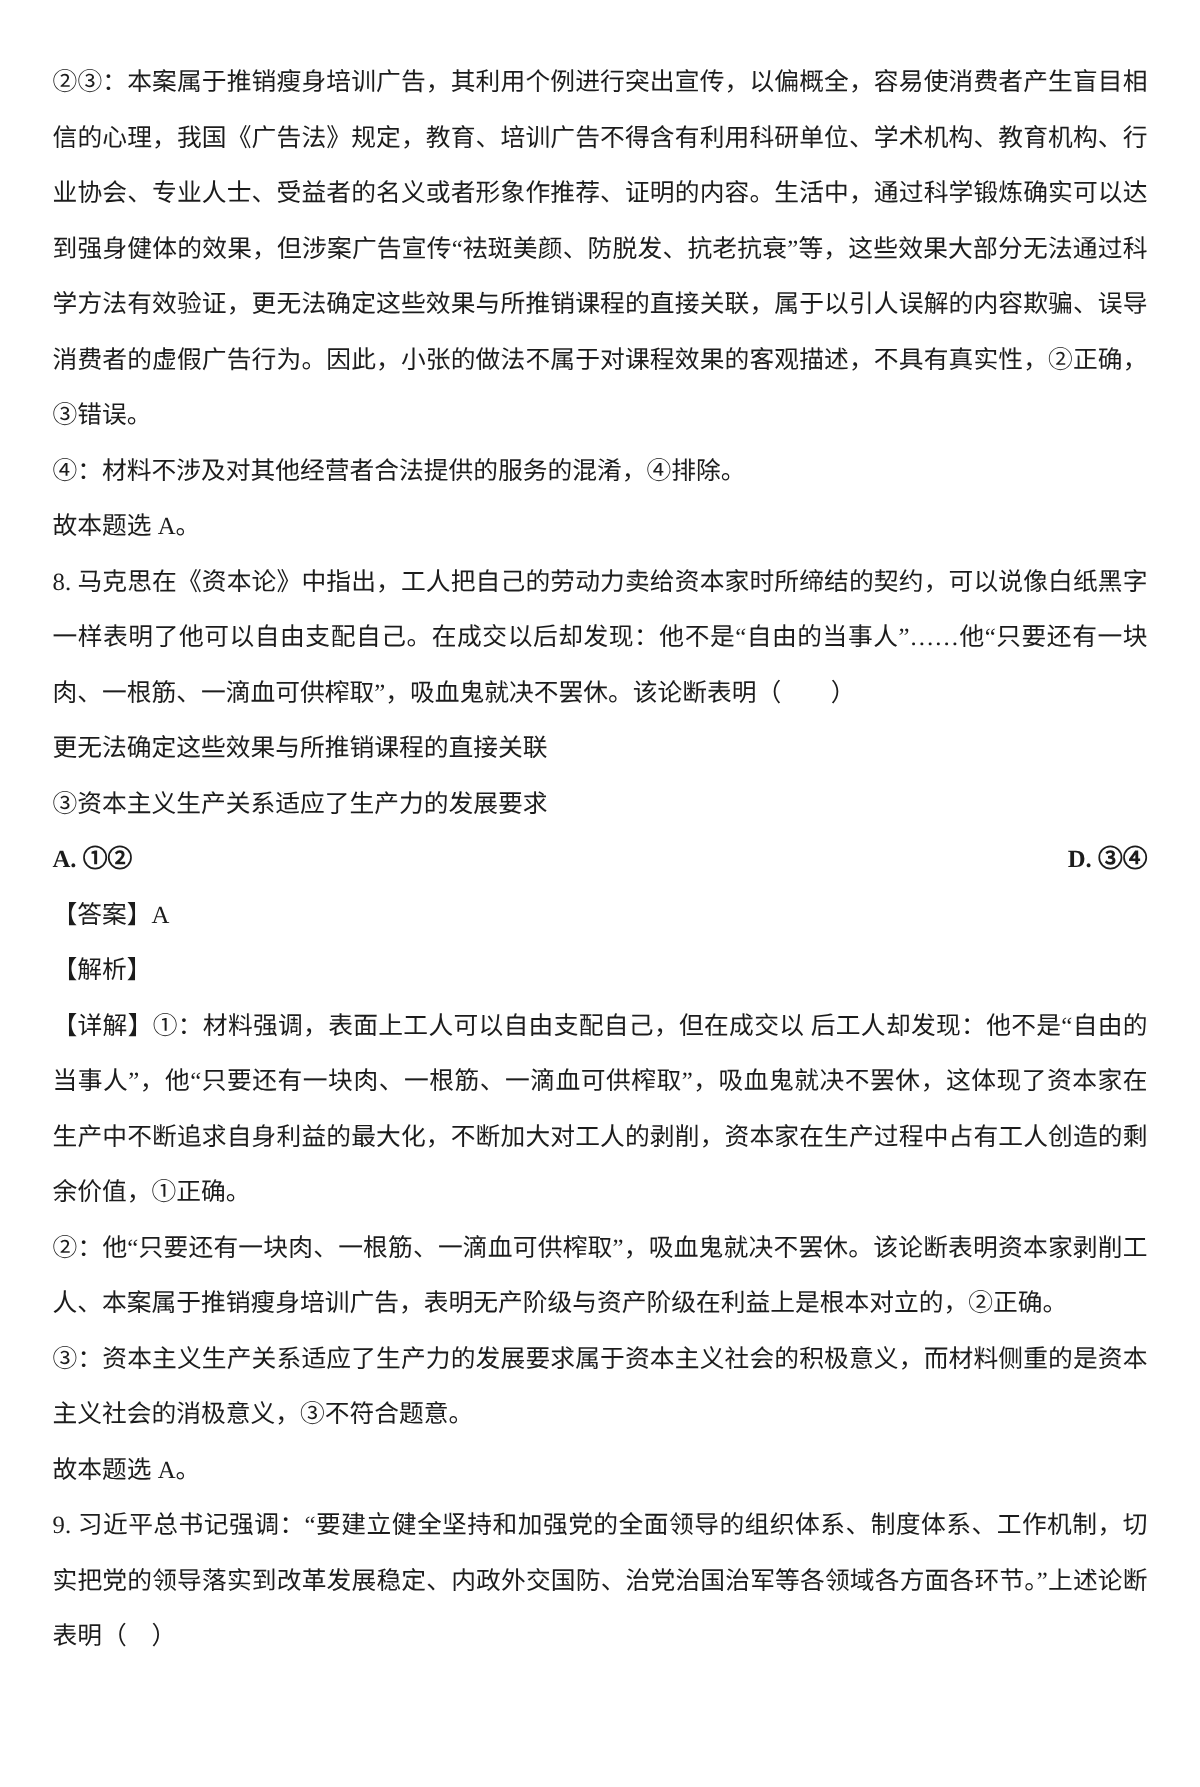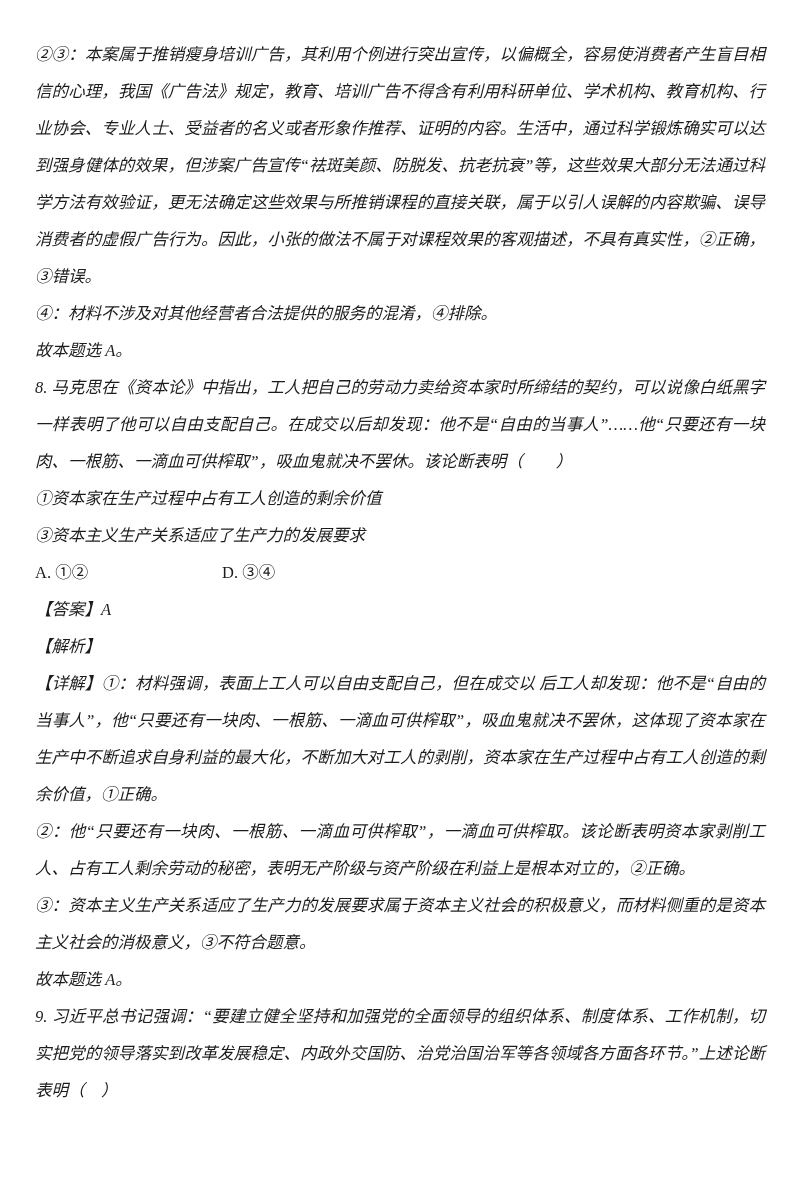--- a/index.html
+++ b/index.html
@@ -21,51 +21,52 @@
     padding: 36px 35px 20px 35px;
     background: #ffffff;
   }
   p.line {
     margin: 0;
     font-size: 16.5px;
     line-height: 37px;
     text-align: justify;
     text-justify: inter-ideograph;
     word-break: break-all;
-    font-style: italic;
   }
   .options-row {
     display: flex;
     font-size: 16.5px;
     line-height: 37px;
   }
   .option-cell {
     width: 187px;
     flex: 0 0 auto;
     white-space: nowrap;
+    font-weight: bold;
   }
   .option-cell:last-child {
     width: auto;
     flex: 1 1 auto;
+    text-align: right;
   }
 </style>
 </head>
 <body>
 
 <main class="page">
     <p class="line">②③：本案属于推销瘦身培训广告，其利用个例进行突出宣传，以偏概全，容易使消费者产生盲目相信的心理，我国《广告法》规定，教育、培训广告不得含有利用科研单位、学术机构、教育机构、行业协会、专业人士、受益者的名义或者形象作推荐、证明的内容。生活中，通过科学锻炼确实可以达到强身健体的效果，但涉案广告宣传“祛斑美颜、防脱发、抗老抗衰”等，这些效果大部分无法通过科学方法有效验证，更无法确定这些效果与所推销课程的直接关联，属于以引人误解的内容欺骗、误导消费者的虚假广告行为。因此，小张的做法不属于对课程效果的客观描述，不具有真实性，②正确，③错误。</p>
     <p class="line">④：材料不涉及对其他经营者合法提供的服务的混淆，④排除。</p>
     <p class="line">故本题选 A。</p>
     <p class="line">8. 马克思在《资本论》中指出，工人把自己的劳动力卖给资本家时所缔结的契约，可以说像白纸黑字一样表明了他可以自由支配自己。在成交以后却发现：他不是“自由的当事人”……他“只要还有一块肉、一根筋、一滴血可供榨取”，吸血鬼就决不罢休。该论断表明（　　）</p>
-    <p class="line">①资本家在生产过程中占有工人创造的剩余价值</p>
+    <p class="line">更无法确定这些效果与所推销课程的直接关联</p>
     <p class="line">③资本主义生产关系适应了生产力的发展要求</p>
     <div class="options-row">
       <span class="option-cell">A. ①②</span>
       <span class="option-cell">D. ③④</span>
     </div>
     <p class="line">【答案】A</p>
     <p class="line">【解析】</p>
     <p class="line">【详解】①：材料强调，表面上工人可以自由支配自己，但在成交以 后工人却发现：他不是“自由的当事人”，他“只要还有一块肉、一根筋、一滴血可供榨取”，吸血鬼就决不罢休，这体现了资本家在生产中不断追求自身利益的最大化，不断加大对工人的剥削，资本家在生产过程中占有工人创造的剩余价值，①正确。</p>
-    <p class="line">②：他“只要还有一块肉、一根筋、一滴血可供榨取”，一滴血可供榨取。该论断表明资本家剥削工人、占有工人剩余劳动的秘密，表明无产阶级与资产阶级在利益上是根本对立的，②正确。</p>
+    <p class="line">②：他“只要还有一块肉、一根筋、一滴血可供榨取”，吸血鬼就决不罢休。该论断表明资本家剥削工人、本案属于推销瘦身培训广告，表明无产阶级与资产阶级在利益上是根本对立的，②正确。</p>
     <p class="line">③：资本主义生产关系适应了生产力的发展要求属于资本主义社会的积极意义，而材料侧重的是资本主义社会的消极意义，③不符合题意。</p>
     <p class="line">故本题选 A。</p>
     <p class="line">9. 习近平总书记强调：“要建立健全坚持和加强党的全面领导的组织体系、制度体系、工作机制，切实把党的领导落实到改革发展稳定、内政外交国防、治党治国治军等各领域各方面各环节。”上述论断表明（　）</p>
   </main>
 
 </body></html>

